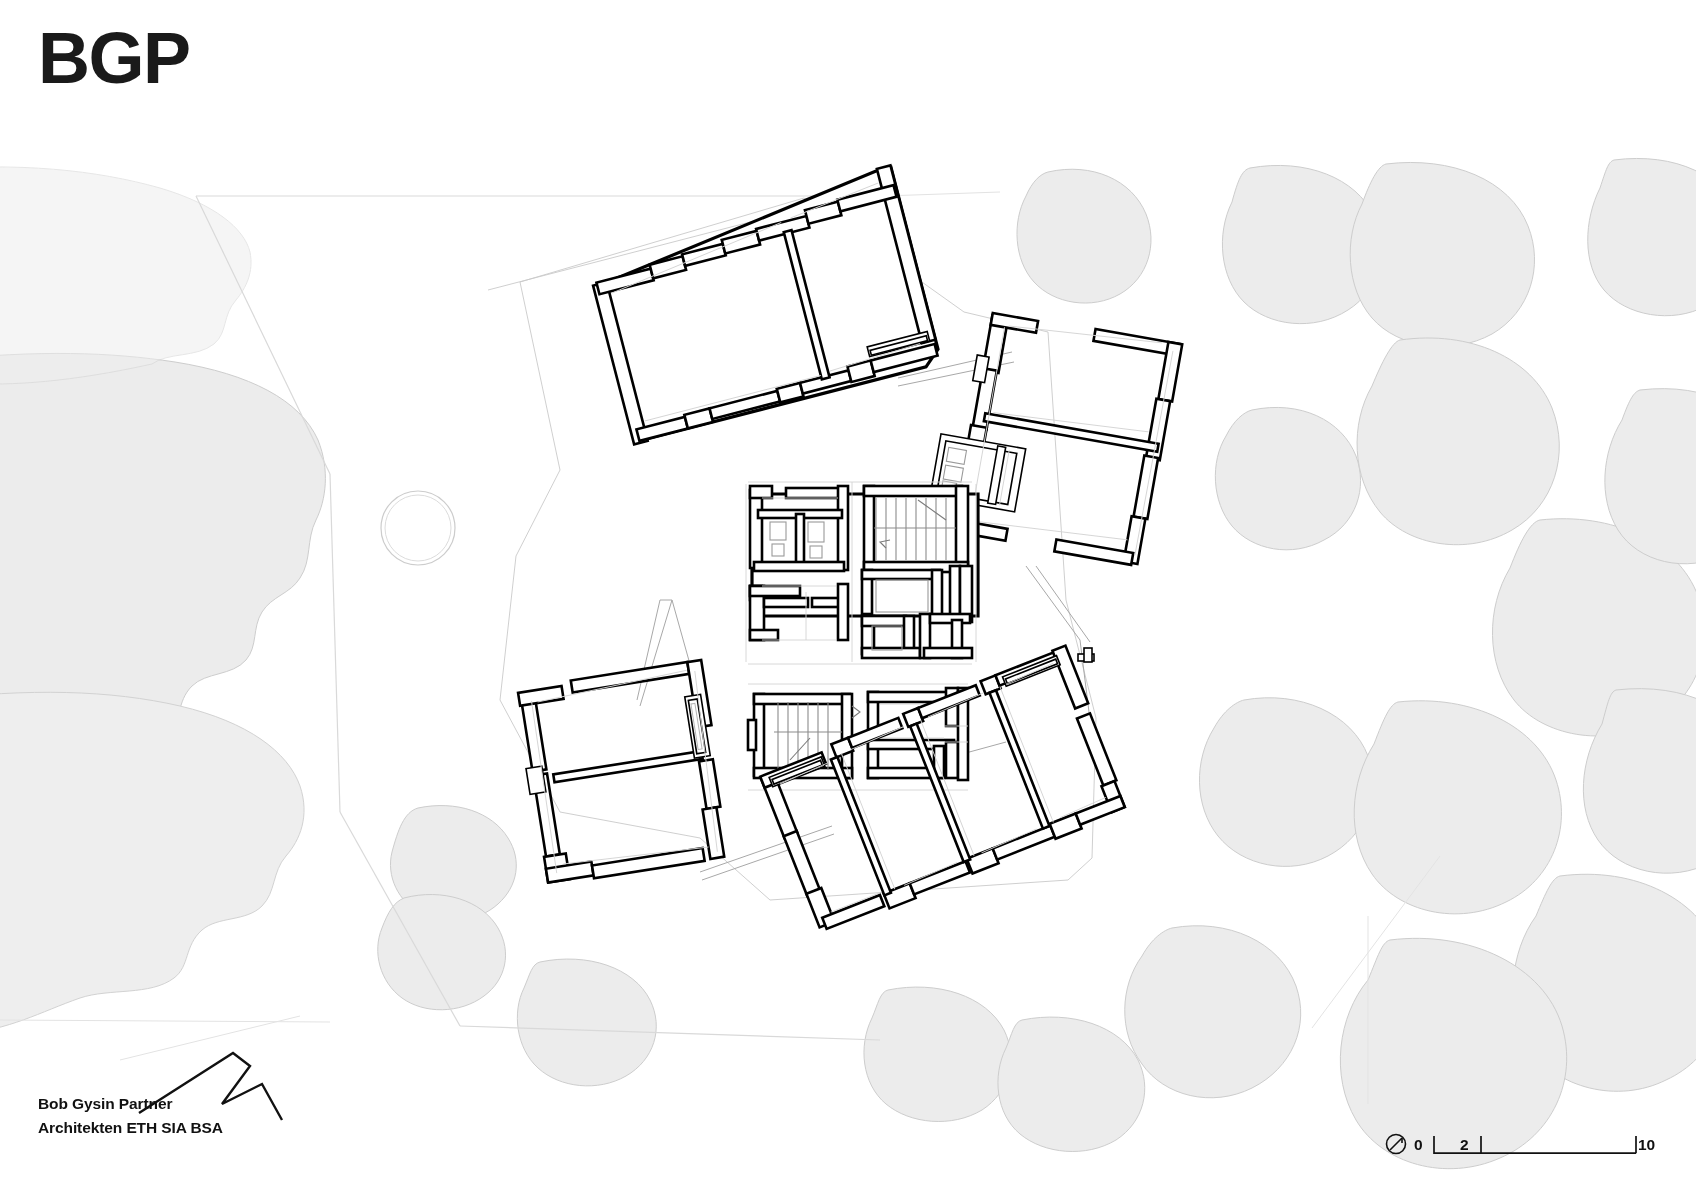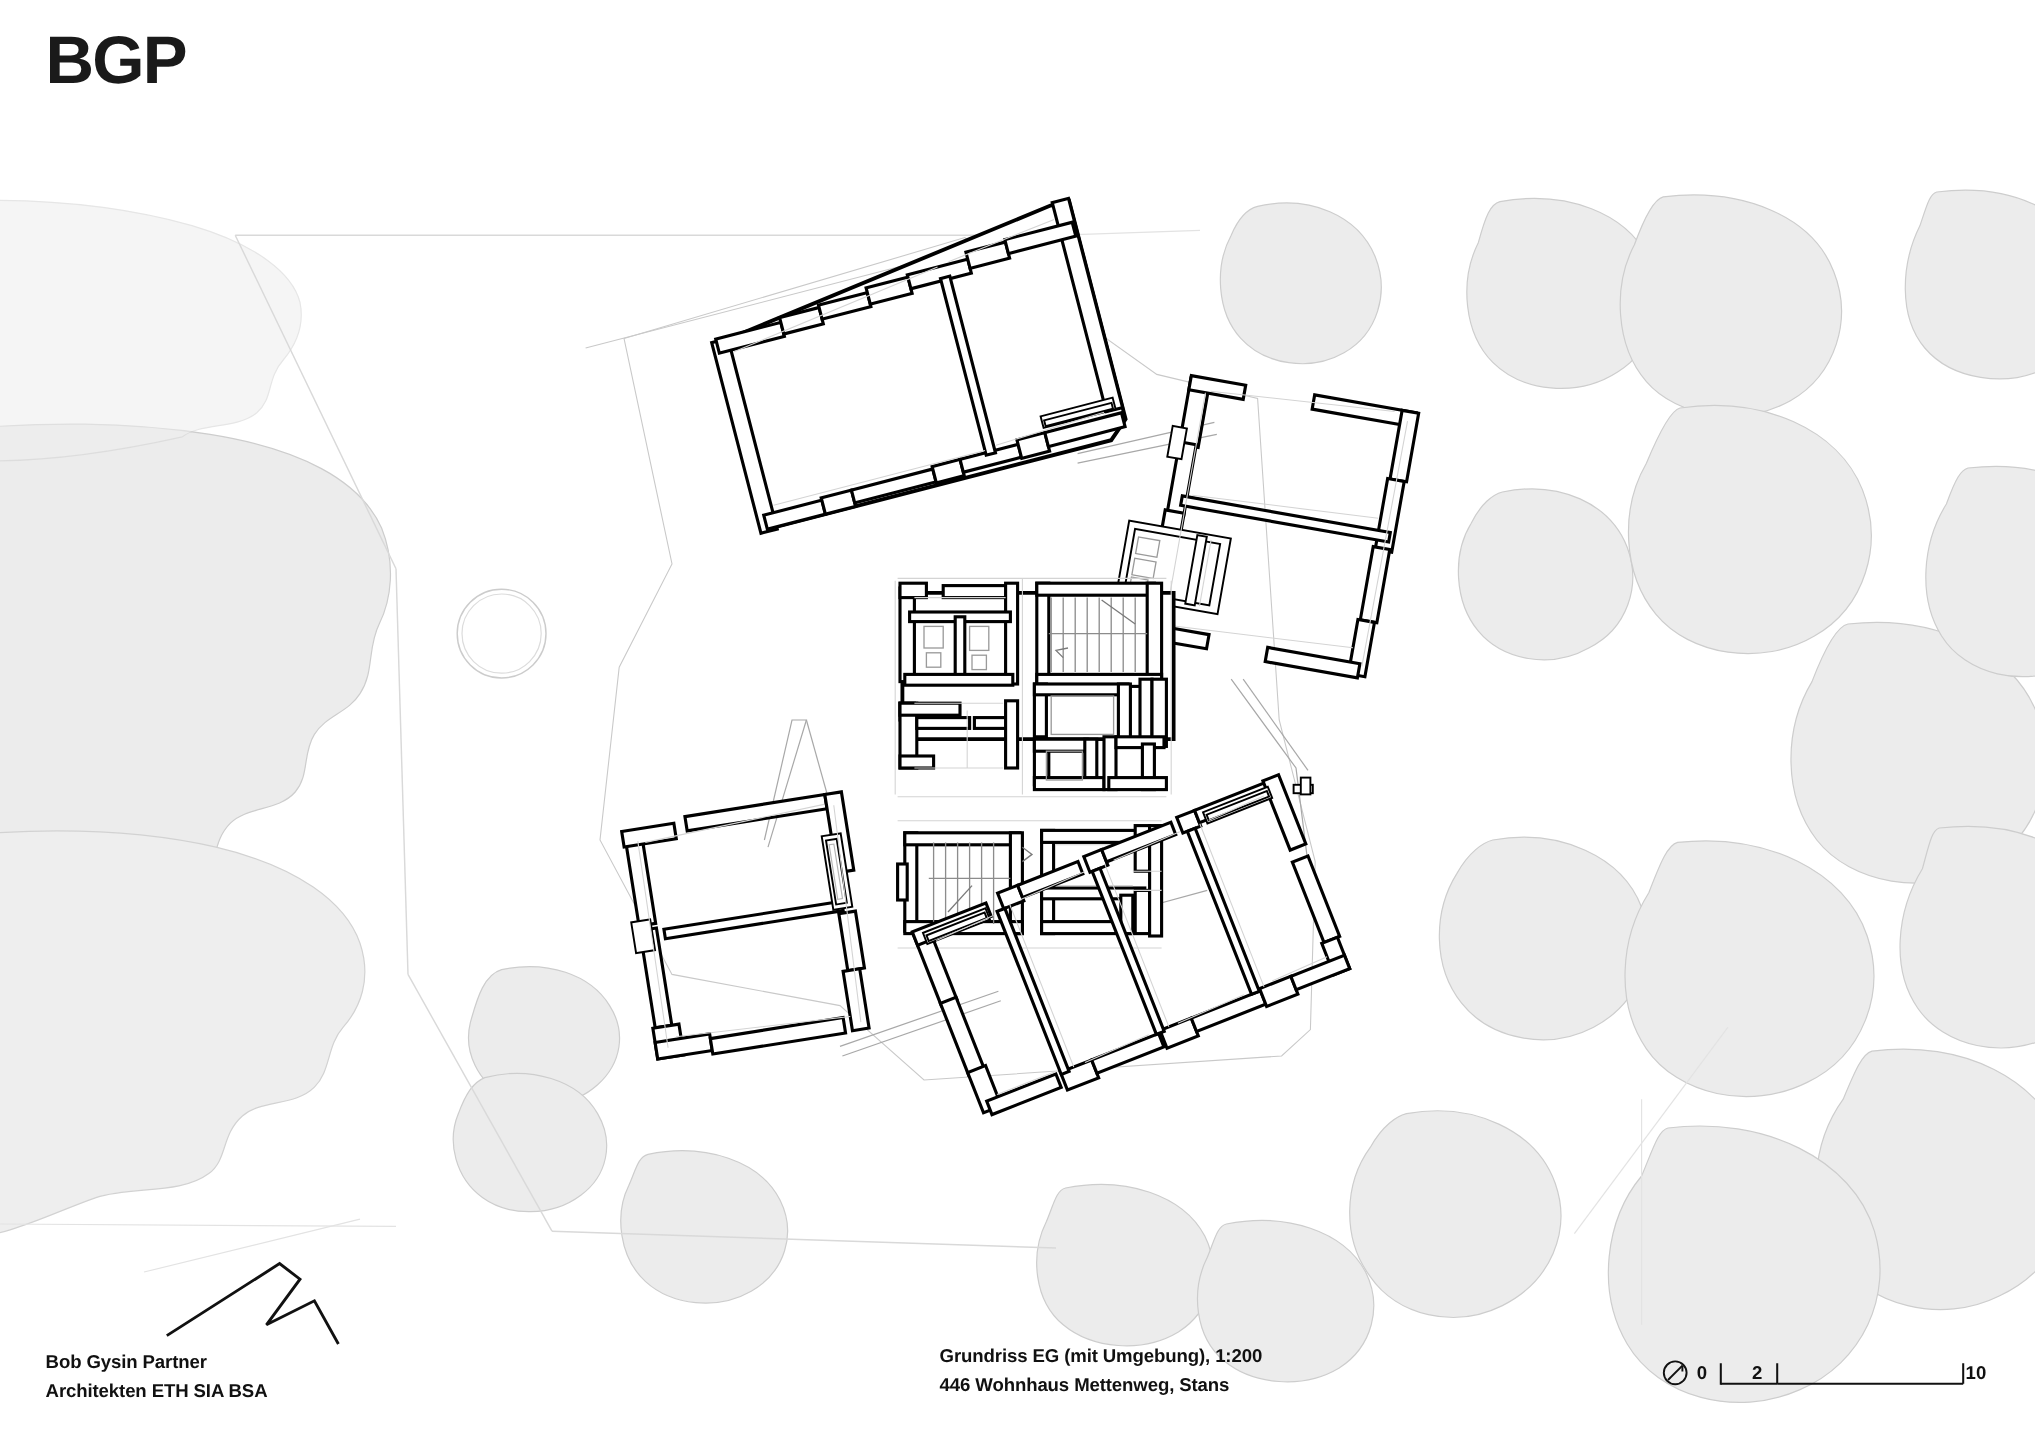--- a/index.html
+++ b/index.html
@@ -6,31 +6,31 @@
   body{
     width:1696px;height:1200px;position:relative;overflow:hidden;
     font-family:"Liberation Sans","DejaVu Sans",sans-serif;
     -webkit-font-smoothing:antialiased;
   }
   #sheet{position:absolute;inset:0;width:1696px;height:1200px;background:#fff;}
   svg.layer{position:absolute;left:0;top:0;width:1696px;height:1200px;display:block;}
 
   .logo{
     position:absolute;left:38px;top:22px;
-    font-size:56px;font-weight:700;letter-spacing:-1.5px;
+    font-size:72px;font-weight:700;letter-spacing:-1.5px;
     color:#1a1a1a;line-height:1;
     font-family:"Liberation Sans","DejaVu Sans",sans-serif;
   }
   .caption{
     position:absolute;
     font-size:15.5px;font-weight:700;color:#111;line-height:1.52;
     letter-spacing:-0.1px;white-space:nowrap;
     font-family:"Liberation Sans","DejaVu Sans",sans-serif;
   }
-  #credit{left:38px;top:1124px;}
+  #credit{left:38px;top:1092px;}
   #title-block{left:783px;top:1119px;}
 
   #scalebar{position:absolute;left:1385px;top:1128px;width:280px;height:40px;}
   #scalebar .num{
     position:absolute;font-size:15.5px;font-weight:700;color:#111;line-height:1;
     font-family:"Liberation Sans","DejaVu Sans",sans-serif;
   }
   #sb-0{left:29px;top:9px;}
   #sb-2{left:75px;top:9px;}
   #sb-10{left:253px;top:9px;text-align:right;}
@@ -415,24 +415,20 @@
     </g>
   </svg>
 
   <div class="logo">BGP</div>
 
   <div class="caption" id="credit">
     <div>Bob Gysin Partner</div>
     <div>Architekten ETH SIA BSA</div>
   </div>
 
-  <div class="caption" id="title-block">
-    <div>Grundriss EG (mit Umgebung), 1:200</div>
-    <div>446 Wohnhaus Mettenweg, Stans</div>
-  </div>
 
   <div id="scalebar">
     <svg width="280" height="40" viewBox="0 0 280 40" xmlns="http://www.w3.org/2000/svg">
       <g>
         <circle cx="11" cy="16" r="9.5" fill="none" stroke="#111" stroke-width="1.6"></circle>
         <path d="M5,22 L17,10" stroke="#111" stroke-width="1.6" fill="none"></path>
         <path d="M17,10 L17,15" stroke="#111" stroke-width="1.6" fill="none"></path>
       </g>
       <g stroke="#111" fill="none">
         <path d="M49,8 L49,26" stroke-width="1.7"></path>

